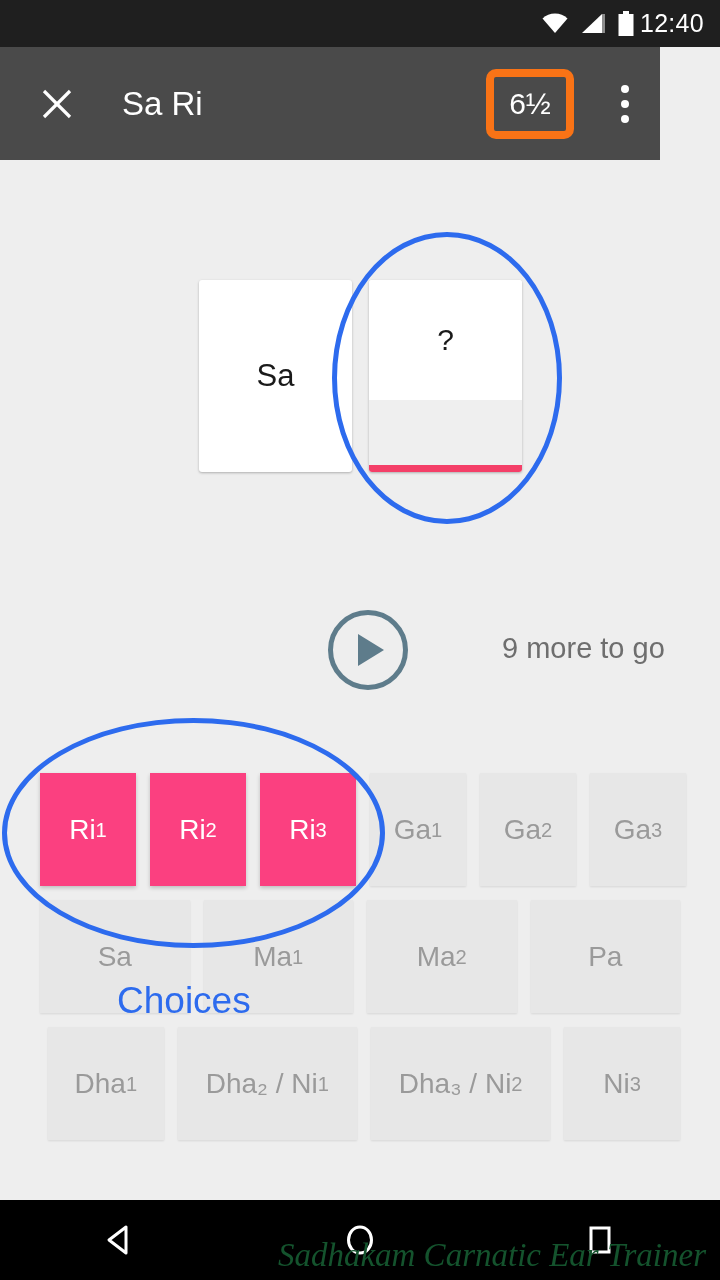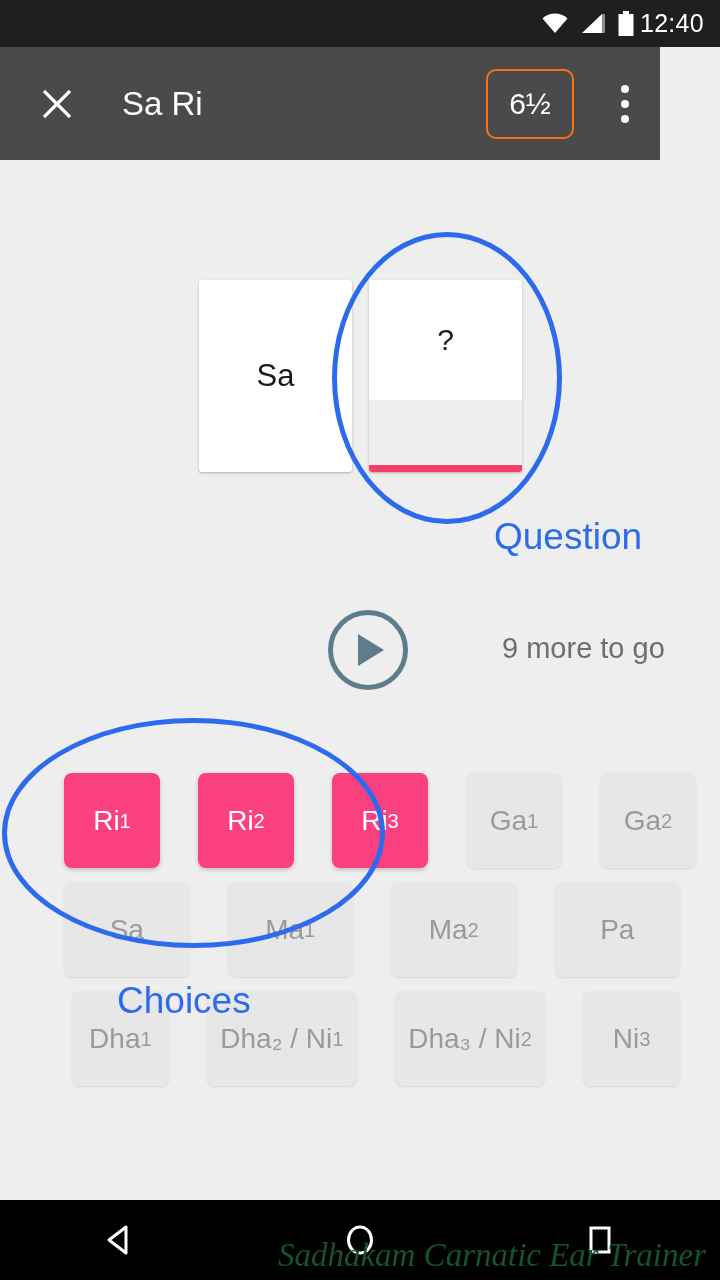--- a/index.html
+++ b/index.html
@@ -31,21 +31,21 @@
     width:62px; height:62px; margin-left:26px;
     display:flex; align-items:center; justify-content:center;
     cursor:pointer;
   }
   .appbar-title{
     color:#FFFFFF; font-size:33px; margin-left:34px; flex:1;
     line-height:1;
   }
   .octave-badge{
     min-width:88px; height:70px;
-    border:2px solid #f97316; border-radius:10px;
+    border:8px solid #f97316; border-radius:10px;
     color:#FFFFFF; font-size:30px;
     display:flex; align-items:center; justify-content:center;
     margin-right:26px; padding:0 12px;
     cursor:pointer;
   }
   .overflow-btn{
     width:50px; height:62px; margin-right:10px;
     display:flex; flex-direction:column; align-items:center;
     justify-content:center; gap:7px; cursor:pointer;
   }
@@ -124,25 +124,24 @@
     position:absolute; left:494px; top:22px;
     font-size:29px; color:#6E6E6E; white-space:nowrap;
   }
 
   
   .grid{
     position:absolute; left:0; top:613px; width:720px;
   }
   .grid-row{ display:flex; gap:14px; margin-bottom:14px; padding:0 40px; }
   .choice{
-    height:95px; border-radius:8px;
+    height:113px; border-radius:0;
     display:flex; align-items:center; justify-content:center;
     font-size:28px; user-select:none;
     box-shadow:0 1px 2px rgba(0,0,0,0.10);
-    margin-left:24px;
   }
   .choice.disabled{ background:#E7E7E7; color:#9A9A9A; }
   .choice.active{
     background:#FB4080; color:#FFFFFF;
     box-shadow:0 2px 4px rgba(0,0,0,0.20);
   }
   .choice sub{ font-size:0.72em; vertical-align:-0.38em; line-height:0; }
 
   
   .watermark{
@@ -204,21 +203,20 @@
     </div>
     <div class="card question">
       <div class="card-top"></div>
       <div class="card-bottom"></div>
       <div class="card-label">?</div>
       <div class="card-bar"></div>
     </div>
   </div>
 
   <div class="ellipse question"></div>
-  <div class="annot question">Question</div>
 
   <div class="playrow">
     <div class="play-btn">
       <div class="play-tri"></div>
     </div>
     <div class="more-to-go">9 more to go</div>
   </div>
 
   <div class="grid">
       <div class="grid-row">

